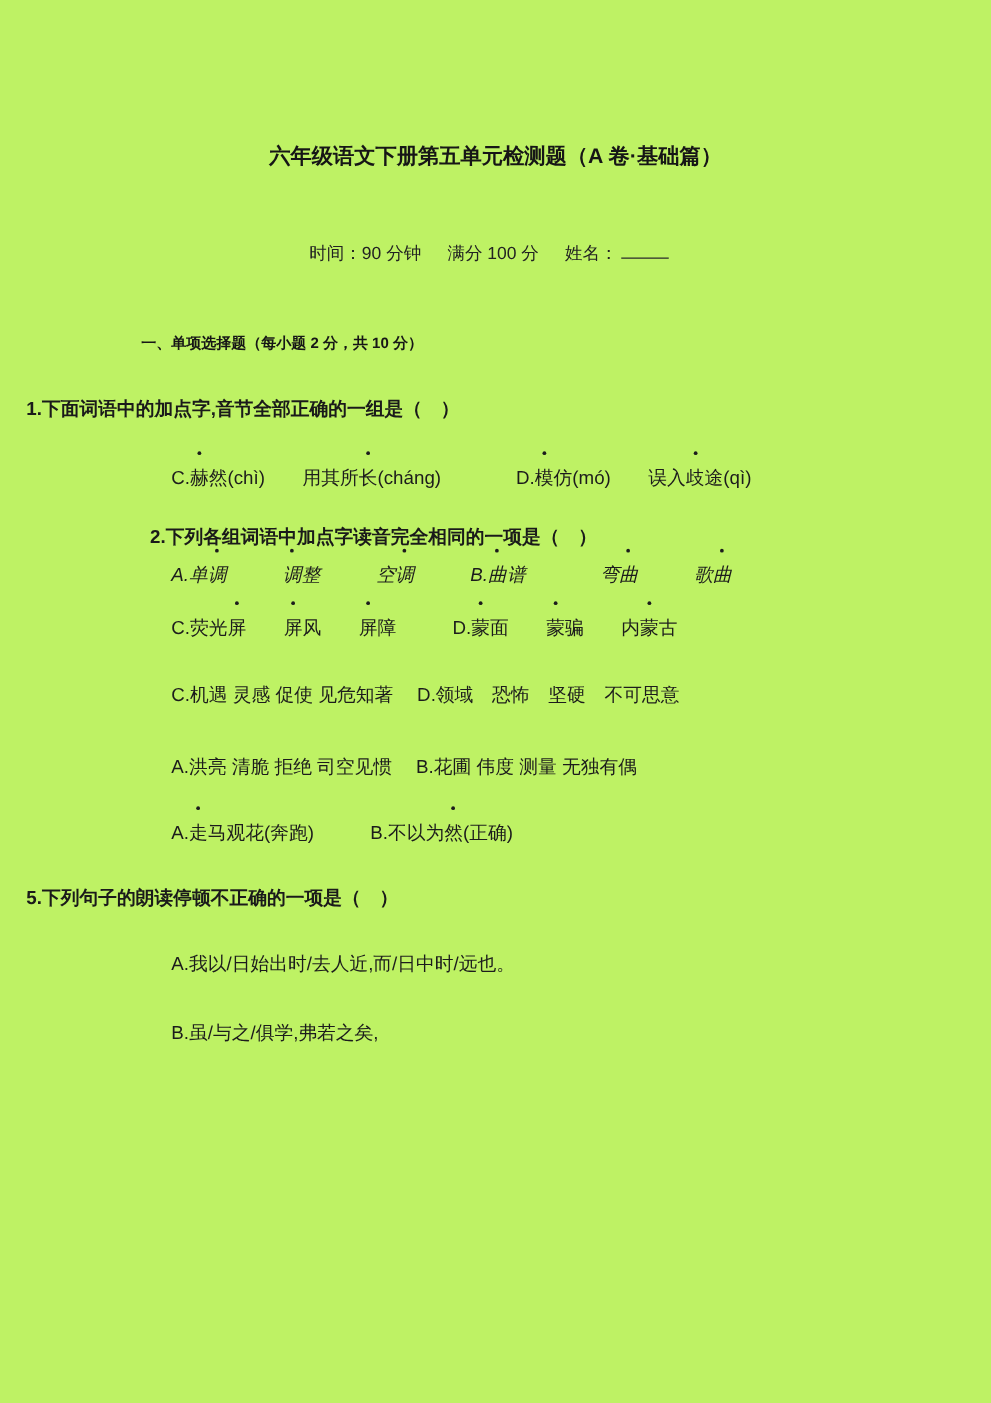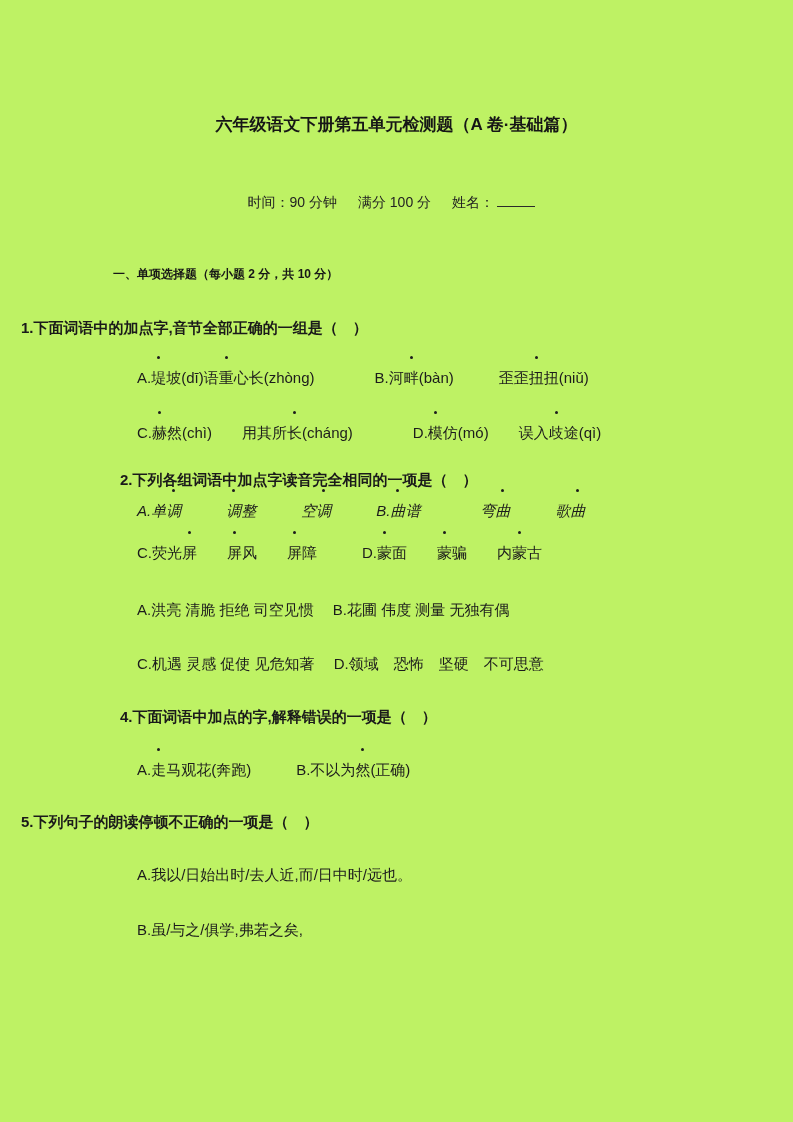--- a/index.html
+++ b/index.html
@@ -86,37 +86,35 @@
   <h1 class="title">六年级语文下册第五单元检测题（A 卷·基础篇）</h1>
 
   <div class="info">
     <span class="seg">时间：90 分钟</span><span class="seg">满分 100 分</span><span class="seg"><span>姓名：</span><span class="name-blank"></span></span>
   </div>
 
   <h2 class="section">一、单项选择题（每小题 2 分，共 10 分）</h2>
 
   <div>
     <div class="stem mt31">1.下面词语中的加点字,音节全部正确的一组是（　）</div>
-    <div class="row mt29"><span>A.</span><span class="dotted">堤</span><span>坡(dī)语</span><span class="dotted">重</span><span>心长(zhòng)</span><span>　　　　</span><span>B.河</span><span class="dotted">畔</span><span>(bàn)</span><span>　　　</span><span>歪歪</span><span class="dotted">扭</span><span>扭(niǔ)</span></div>
     <div class="row mt34"><span>C.</span><span class="dotted">赫</span><span>然(chì)</span><span>　　</span><span>用其所</span><span class="dotted">长</span><span>(cháng)</span><span>　　　　</span><span>D.</span><span class="dotted">模</span><span>仿(mó)</span><span>　　</span><span>误入</span><span class="dotted">歧</span><span>途(qì)</span></div>
   </div>
 
   <div>
     <div class="stem mt26">2.下列各组词语中加点字读音完全相同的一项是（　）</div>
     <div class="row mt10"><span>A.单</span><span class="dotted">调</span><span>　　　</span><span class="dotted">调</span><span>整</span><span>　　　</span><span>空</span><span class="dotted">调</span><span>　　　</span><span>B.</span><span class="dotted">曲</span><span>谱</span><span>　　　　</span><span>弯</span><span class="dotted">曲</span><span>　　　</span><span>歌</span><span class="dotted">曲</span></div>
     <div class="row mt21"><span>C.荧光</span><span class="dotted">屏</span><span>　　</span><span class="dotted">屏</span><span>风</span><span>　　</span><span class="dotted">屏</span><span>障</span><span>　　　</span><span>D.</span><span class="dotted">蒙</span><span>面</span><span>　　</span><span class="dotted">蒙</span><span>骗</span><span>　　</span><span>内</span><span class="dotted">蒙</span><span>古</span></div>
   </div>
 
   <div>
+    <div class="row mt33"><span>C.机遇 灵感 促使 见危知著</span><span>　 </span><span>D.领域　恐怖　坚硬　不可思意</span></div>
     <div class="row mt36"><span>A.洪亮 清脆 拒绝 司空见惯</span><span>　 </span><span>B.花圃 伟度 测量 无独有偶</span></div>
-    <div class="row mt33"><span>C.机遇 灵感 促使 见危知著</span><span>　 </span><span>D.领域　恐怖　坚硬　不可思意</span></div>
   </div>
 
   <div>
-    <div class="stem mt32">4.下面词语中加点的字,解释错误的一项是（　）</div>
     <div class="row mt32"><span>A.</span><span class="dotted">走</span><span>马观花(奔跑)</span><span>　　　</span><span>B.不以为</span><span class="dotted">然</span><span>(正确)</span></div>
   </div>
 
   <div>
     <div class="stem mt31">5.下列句子的朗读停顿不正确的一项是（　）</div>
     <div class="row mt32"><span>A.我以/日始出时/去人近,而/日中时/远也。</span></div>
     <div class="row mt34"><span>B.虽/与之/俱学,弗若之矣,</span></div>
   </div>
 
 </div>

